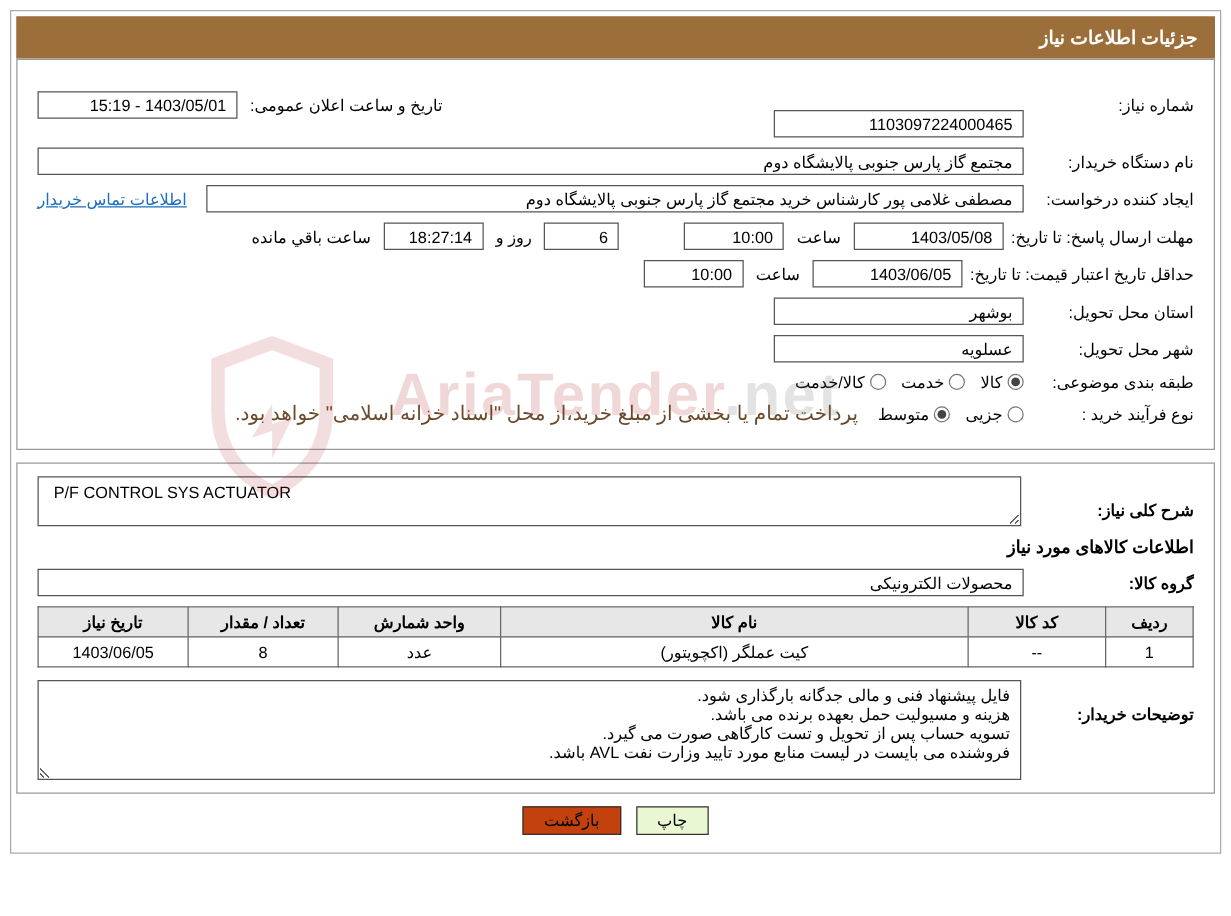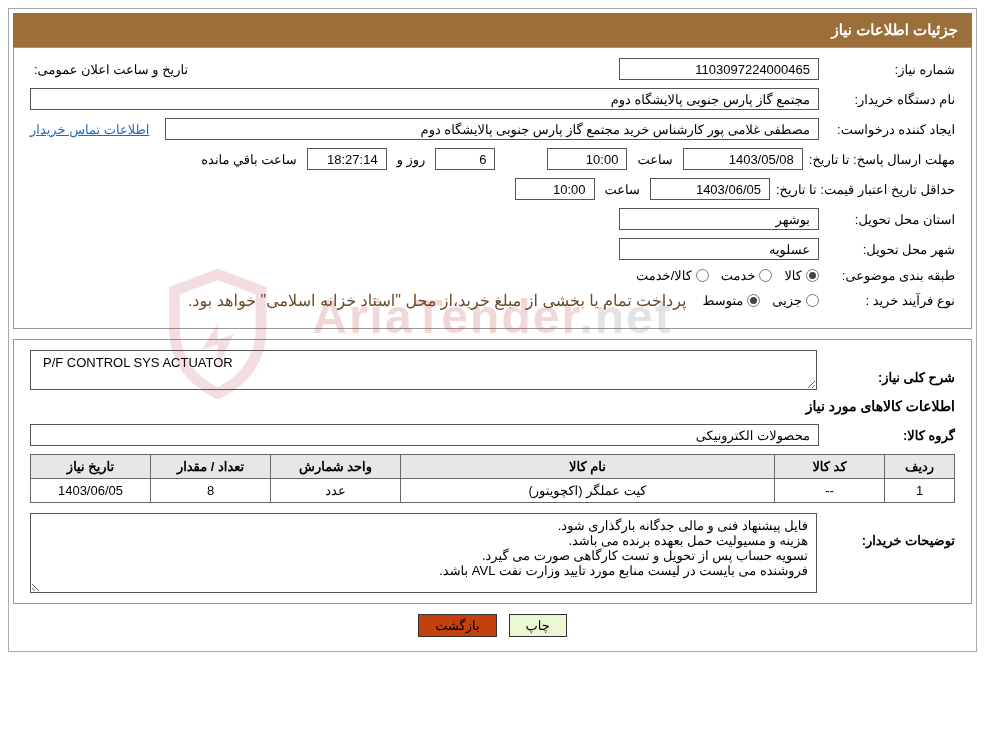--- a/index.html
+++ b/index.html
@@ -51,23 +51,24 @@
 </div>
 
 <div class="header-bar">
   <span>جزئیات اطلاعات نیاز</span>
 </div>
 
 <div class="section">
 
   <div class="row">
     <span class="lbl">شماره نیاز:</span>
-    <span class="field" style="min-width:200px;">1103097224000465</span>
+    <span class="field" style="min-width:200px;margin-top:30px;">1103097224000465</span>
     <span style="flex:1"></span>
     <span class="lbl-narrow">تاریخ و ساعت اعلان عمومی:</span>
+    <span class="field" style="min-width:160px;">1403/05/01 - 15:19</span>
   </div>
 
   <div class="row">
     <span class="lbl">نام دستگاه خریدار:</span>
     <span class="field field-long">مجتمع گاز پارس جنوبی  پالایشگاه دوم</span>
   </div>
 
   <div class="row">
     <span class="lbl">ایجاد کننده درخواست:</span>
     <span class="field field-long">مصطفی غلامی پور کارشناس خرید مجتمع گاز پارس جنوبی  پالایشگاه دوم</span>

